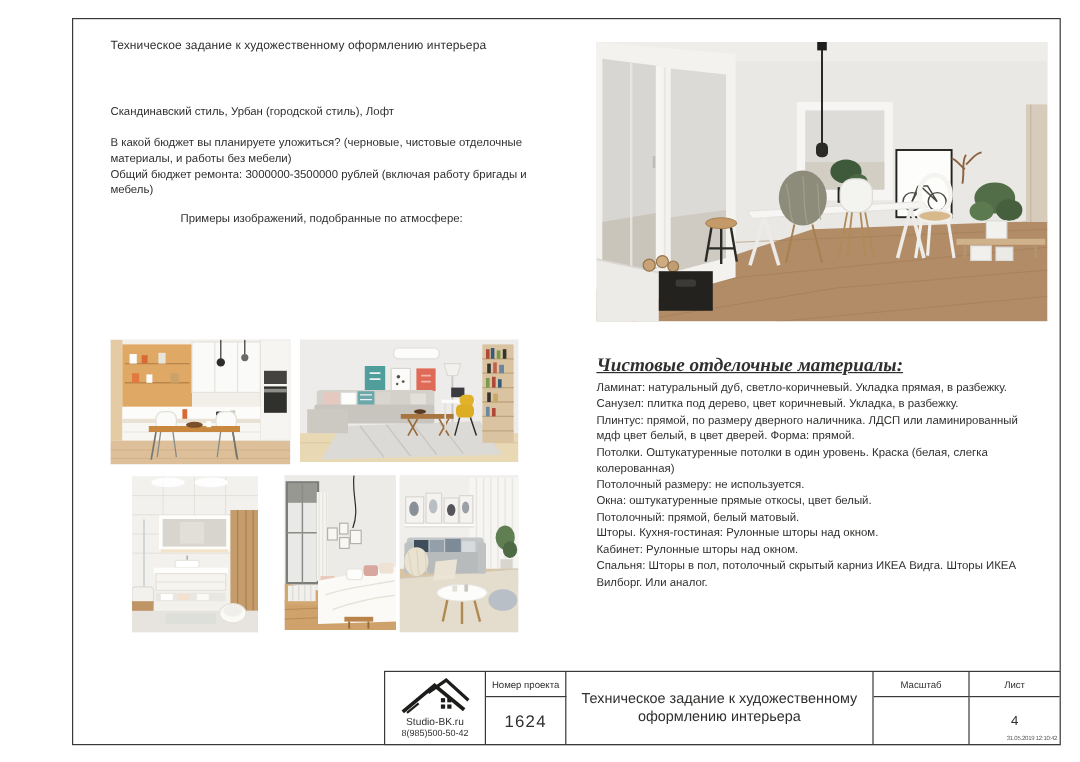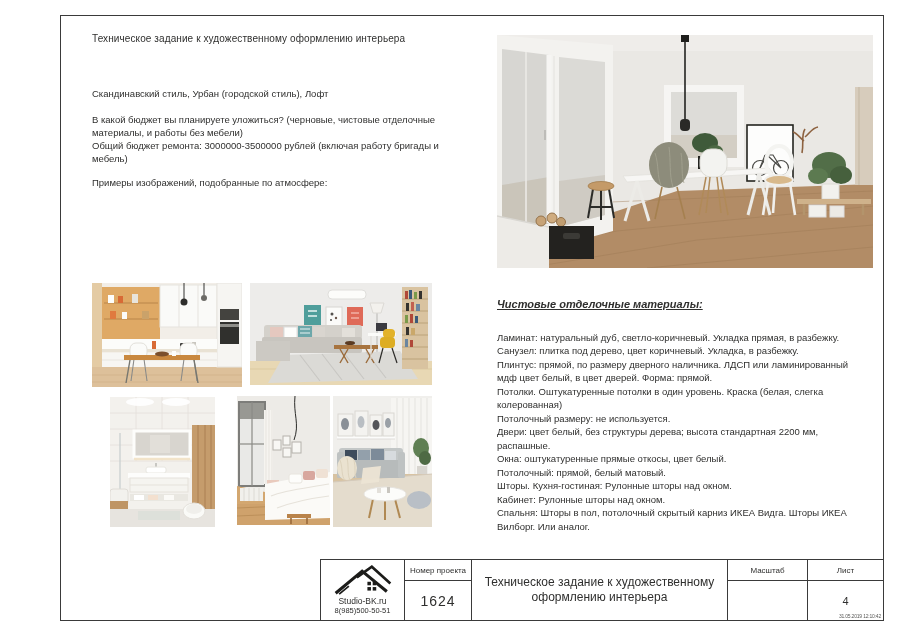--- a/index.html
+++ b/index.html
@@ -18,28 +18,28 @@
   .doc-title {
     position:absolute; left:92px; top:33px; width:400px;
     font-size:10px; letter-spacing:.1px;
   }
   .intro {
     position:absolute; left:92px; top:87px; width:352px;
     font-size:9.5px; line-height:13px;
   }
   .intro .sec { margin-bottom:13px; }
   .intro .sec:last-child { margin-bottom:0; }
-  .examples-label { margin-top:11px; }
+  .examples-label { margin-top:11px;text-align:center; }
   .materials {
     position:absolute; left:497px; top:298px; width:372px;
     font-size:9.5px; line-height:13.5px;
   }
   .materials-heading {
-    font-size:11px; font-style:italic; font-weight:bold;
-    text-decoration:underline; margin-bottom:19px;
+    font-size:16px; font-style:italic; font-weight:bold;
+    text-decoration:underline; margin-bottom:5px;font-family:Liberation Serif, serif;
   }
   .photo { position:absolute; overflow:hidden; background:#eee; }
   .photo svg { display:block; }
   #photo-hero    { left:497px; top:35px;  width:376px; height:233px; }
   #photo-kitchen { left:92px;  top:283px; width:150px; height:104px; }
   #photo-living1 { left:250px; top:283px; width:182px; height:102px; }
   #photo-bath    { left:110px; top:397px; width:105px; height:130px; }
   #photo-bedroom { left:237px; top:396px; width:93px;  height:129px; }
   #photo-living2 { left:333px; top:396px; width:99px;  height:131px; }
 
@@ -89,21 +89,20 @@
 </div>
 
 <div class="materials">
   <div class="materials-heading">Чистовые отделочные материалы:</div>
   <div class="materials-list">
       <div class="materials-item">Ламинат: натуральный дуб, светло-коричневый. Укладка прямая, в разбежку.</div>
       <div class="materials-item">Санузел: плитка под дерево, цвет коричневый. Укладка, в разбежку.</div>
       <div class="materials-item">Плинтус: прямой, по размеру дверного наличника. ЛДСП или ламинированный мдф цвет белый, в цвет дверей. Форма: прямой.</div>
       <div class="materials-item">Потолки. Оштукатуренные потолки в один уровень. Краска (белая, слегка колерованная)</div>
       <div class="materials-item">Потолочный размеру: не используется.</div>
-      <div class="materials-item">Двери: цвет белый, без структуры дерева; высота стандартная 2200 мм, распашные.</div>
       <div class="materials-item">Окна: оштукатуренные прямые откосы, цвет белый.</div>
       <div class="materials-item">Потолочный: прямой, белый матовый.</div>
       <div class="materials-item">Шторы. Кухня-гостиная: Рулонные шторы над окном.</div>
       <div class="materials-item">Кабинет: Рулонные шторы над окном.</div>
       <div class="materials-item">Спальня: Шторы в пол, потолочный скрытый карниз ИКЕА Видга. Шторы ИКЕА Вилборг. Или аналог.</div>
     </div>
 </div>
 
 <div class="photo" id="photo-hero" title="Скандинавская столовая-гостиная с панорамными окнами">
 <svg viewBox="0 0 376 233" width="100%" height="100%">
@@ -512,21 +511,21 @@
       <polyline points="28,14 45,2 66,21" fill="none" stroke="#1c1c1a" stroke-width="3"></polyline>
       <line x1="8" y1="33" x2="19" y2="24" stroke="#1c1c1a" stroke-width="2"></line>
       <g fill="#1c1c1a">
         <rect x="40" y="19" width="4" height="4"></rect>
           <rect x="46" y="19" width="4" height="4"></rect>
         <rect x="40" y="25" width="4" height="4"></rect>
           <rect x="46" y="25" width="4" height="4"></rect>
       </g>
     </svg>
     <div class="tb-logo-site">Studio-BK.ru</div>
-    <div class="tb-logo-phone">8(985)500-50-51</div>
+    <div class="tb-logo-phone">8(985)500-50-42</div>
   </div>
   <div class="tb-cell tb-label" style="grid-column:2;grid-row:1;">Номер проекта</div>
   <div class="tb-cell tb-title" style="grid-column:3;grid-row:1/3;border-bottom:none;">Техническое задание к художественному оформлению интерьера</div>
   <div class="tb-cell tb-label" style="grid-column:4;grid-row:1;">Масштаб</div>
   <div class="tb-cell tb-label noright" style="grid-column:5;grid-row:1;">Лист</div>
   <div class="tb-cell norow tb-project-value" style="grid-column:2;grid-row:2;">1624</div>
   <div class="tb-cell norow" style="grid-column:4;grid-row:2;"></div>
   <div class="tb-cell norow noright tb-sheet-cell" style="grid-column:5;grid-row:2;">
     <span class="tb-sheet-value">4</span>
     <span class="tb-stamp">31.05.2019 12:10:42</span>

